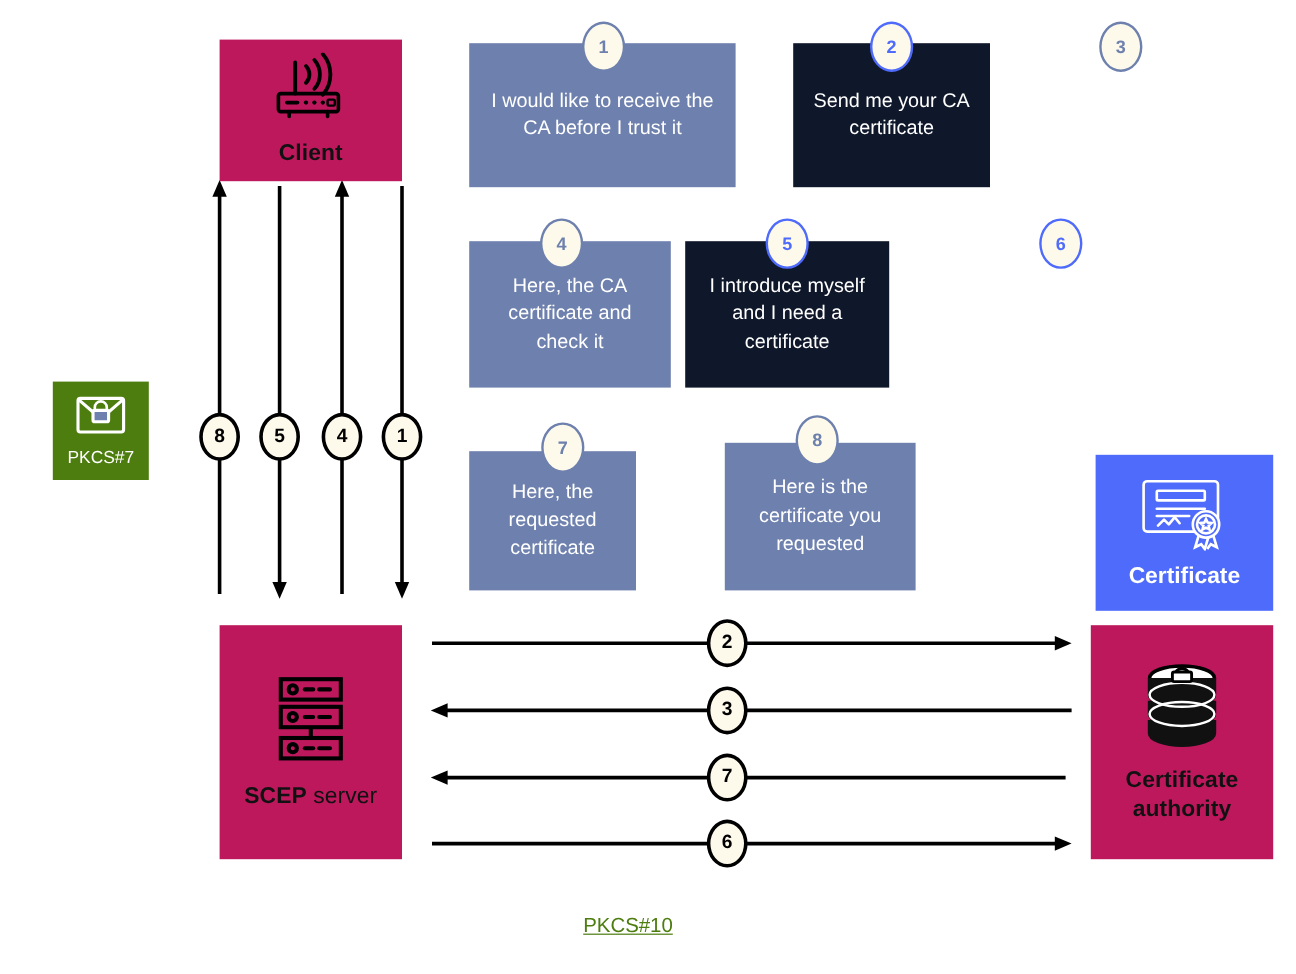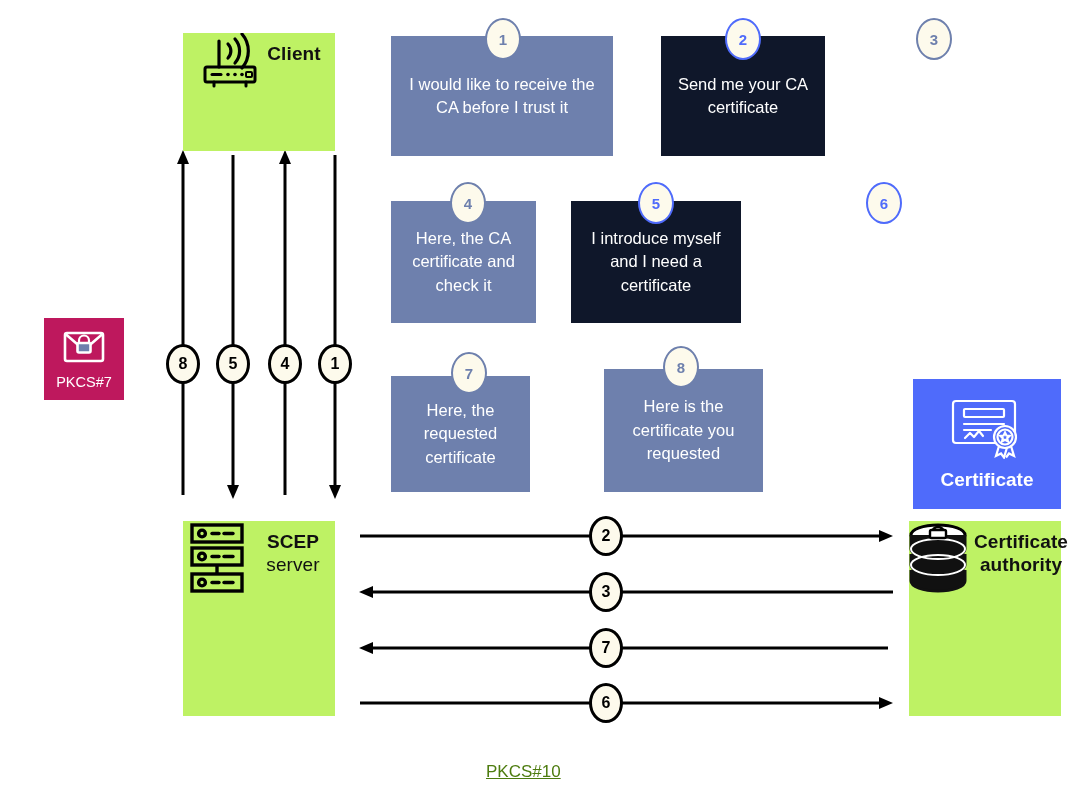--- a/index.html
+++ b/index.html
@@ -11,23 +11,24 @@
     width: 1080px; height: 812px;
     position: relative;
     font-family: "Liberation Sans", sans-serif;
     overflow: hidden;
   }
   #canvas { position: absolute; inset: 0; width: 1080px; height: 812px; }
 
   
   .node {
     position: absolute;
-    background: #bef264;
-    display: flex;
-    flex-direction: row;
+    background: #be185d;
+    display: flex;
+    flex-direction: column;
+    align-items: center;
     justify-content: center;
   }
   .node .node-label {
     font-size: 19px;
     color: #111111;
     text-align: center;
     line-height: 1.22;
     margin-top: 9px;
     letter-spacing: .1px;
   }
@@ -79,21 +80,21 @@
     justify-content: center;
     font-size: 16px;
     font-weight: bold;
     color: #000000;
     z-index: 6;
   }
 
   
   .tag {
     position: absolute;
-    background: #be185d;
+    background: #4d7c0f;
     display: flex;
     flex-direction: column;
     align-items: center;
     justify-content: center;
   }
   .tag .tag-label {
     color: #ffffff;
     text-align: center;
   }
   .side-label {
@@ -261,21 +262,21 @@
   </div>
   <div class="step" style="left:485px; top:18px;">1</div>
 
   <div class="msg bright" style="left:661px; top:36px; width:164px; height:120px;">
     <span>Send me your CA certificate</span>
   </div>
   <div class="step bright-ring" style="left:725px; top:18px;">2</div>
 
   <div class="step" style="left:916px; top:18px;">3</div>
 
-  <div class="msg slate" style="left:391px; top:201px; width:145px; height:122px;">
+  <div class="msg slate" style="left:391px; top:201px; width:168px; height:122px;">
     <span>Here, the CA certificate and check it</span>
   </div>
   <div class="step" style="left:450px; top:182px;">4</div>
 
   <div class="msg bright" style="left:571px; top:201px; width:170px; height:122px;">
     <span>I introduce myself and I need a certificate</span>
   </div>
   <div class="step bright-ring" style="left:638px; top:182px;">5</div>
 
   <div class="step bright-ring" style="left:866px; top:182px;">6</div>

